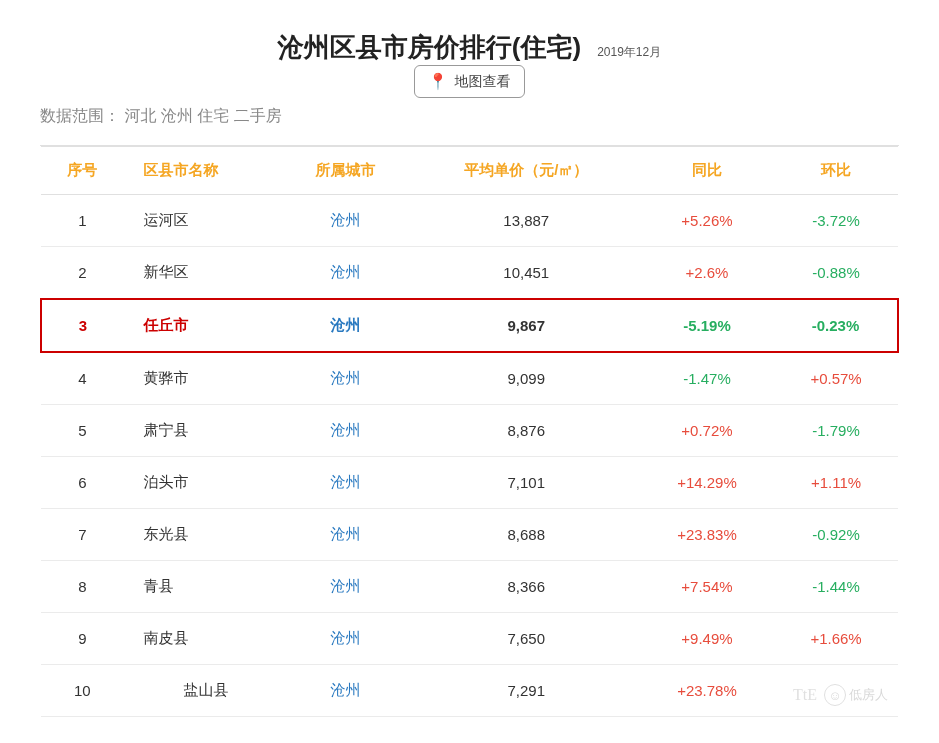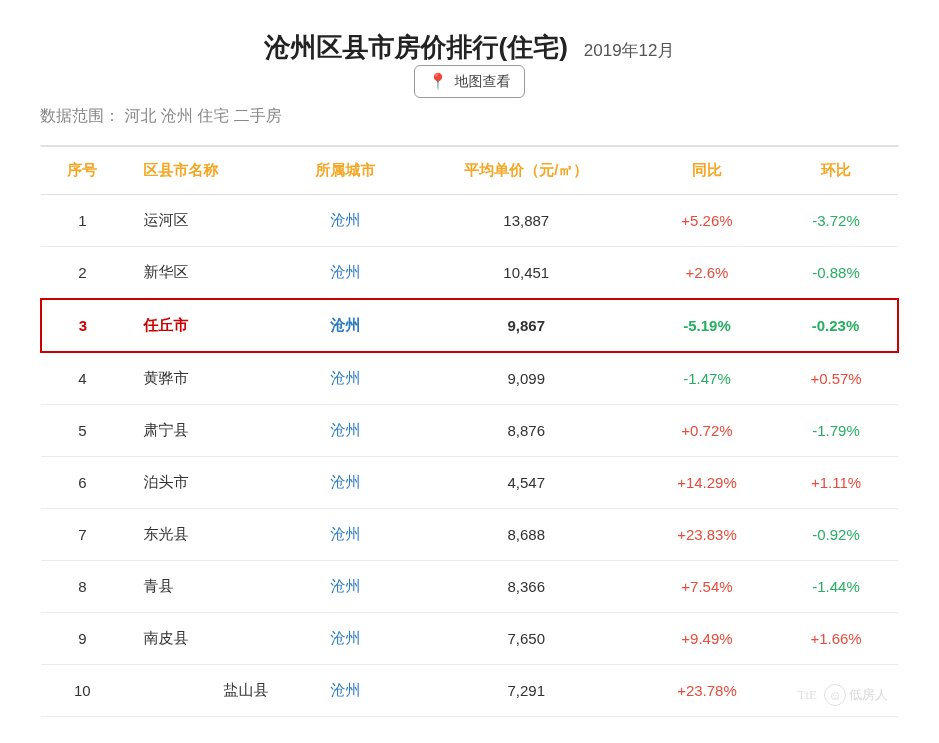--- a/index.html
+++ b/index.html
@@ -26,21 +26,21 @@
       gap: 16px;
     }
 
     .main-title {
       font-size: 26px;
       font-weight: bold;
       color: #222;
     }
 
     .date-label {
-      font-size: 17px;
+      font-size: 12px;
       color: #555;
     }
 
     .map-btn {
       display: flex;
       align-items: center;
       gap: 6px;
       border: 1.5px solid #999;
       border-radius: 6px;
       padding: 6px 14px;
@@ -205,21 +205,21 @@
         <td style="text-align: left; padding-left: 20px;">肃宁县</td>
         <td style="color: rgb(41, 121, 192);">沧州</td>
         <td>8,876</td>
         <td class="positive">+0.72%</td>
         <td class="negative">-1.79%</td>
       </tr>
       <tr>
         <td>6</td>
         <td style="text-align: left; padding-left: 20px;">泊头市</td>
         <td style="color: rgb(41, 121, 192);">沧州</td>
-        <td>4,547</td>
+        <td>7,101</td>
         <td class="positive">+14.29%</td>
         <td class="positive">+1.11%</td>
       </tr>
       <tr>
         <td>7</td>
         <td style="text-align: left; padding-left: 20px;">东光县</td>
         <td style="color: rgb(41, 121, 192);">沧州</td>
         <td>8,688</td>
         <td class="positive">+23.83%</td>
         <td class="negative">-0.92%</td>
@@ -235,26 +235,26 @@
       <tr>
         <td>9</td>
         <td style="text-align: left; padding-left: 20px;">南皮县</td>
         <td style="color: rgb(41, 121, 192);">沧州</td>
         <td>7,650</td>
         <td class="positive">+9.49%</td>
         <td class="positive">+1.66%</td>
       </tr>
       <tr>
         <td>10</td>
-        <td style="text-align: right; padding-left: 20px;">盐山县</td>
+        <td style="text-align: center; padding-left: 20px;">盐山县</td>
         <td style="color: rgb(41, 121, 192);">沧州</td>
         <td>7,291</td>
         <td class="positive">+23.78%</td>
         <td style="position: relative;">
           <div style="position: absolute; right: 10px; bottom: 10px; opacity: 0.45; font-size: 13px; color: rgb(170, 170, 170); display: flex; align-items: center; gap: 3px;">
-            <span style="font-size: 13px; font-family: serif; color: rgb(187, 187, 187); margin-right: 4px;">TtE</span>
+            <span style="font-size: 16px; font-family: serif; color: rgb(187, 187, 187); margin-right: 4px;">TtE</span>
             <span style="width: 22px; height: 22px; border-radius: 50%; border: 1px solid rgb(187, 187, 187); display: inline-flex; align-items: center; justify-content: center; font-size: 13px;">☺</span>
             <span>低房人</span>
           </div>
         </td>
       </tr>
     </tbody>
 </table>
 
 </body></html>

